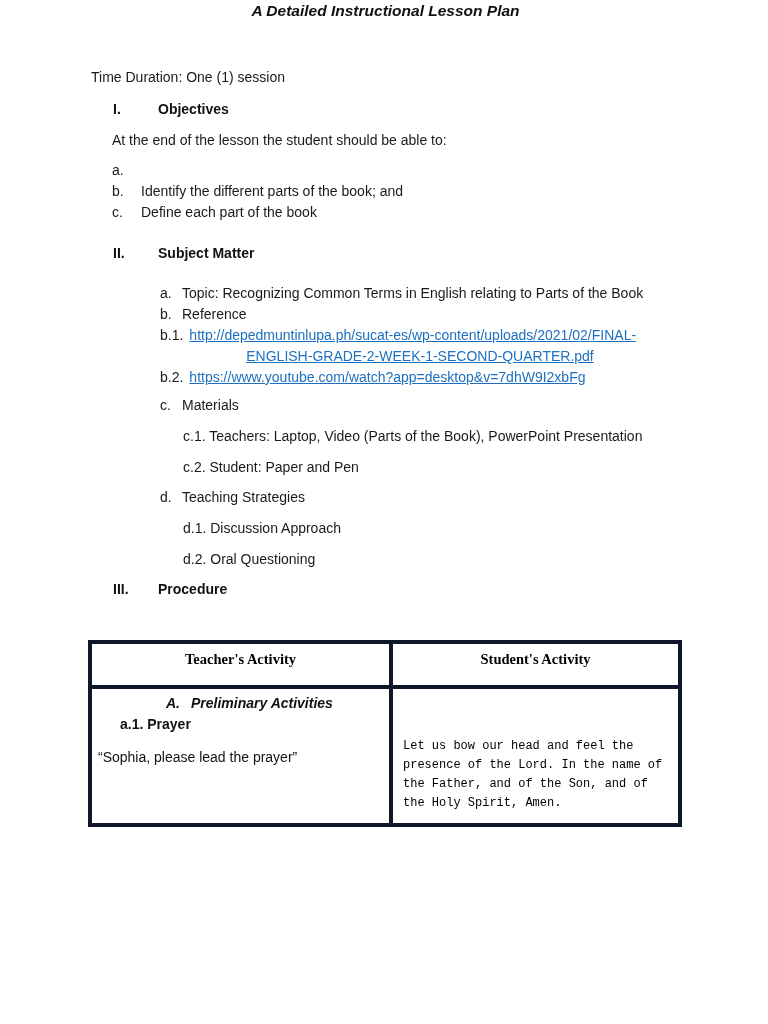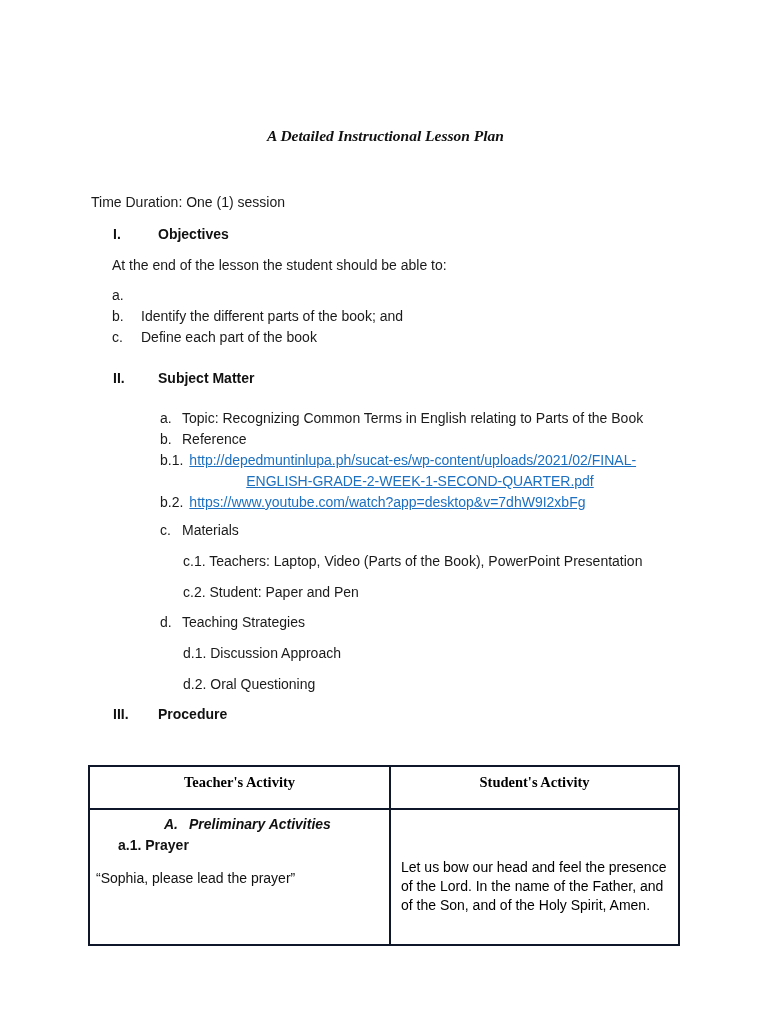--- a/index.html
+++ b/index.html
@@ -6,26 +6,24 @@
   .page{
     position:relative;
     width:768px;height:1024px;
     background:#ffffff;
     font-family:"Liberation Sans","DejaVu Sans",sans-serif;
     font-size:14px;line-height:21px;color:#1a1a1a;
     overflow:hidden;
   }
   .content{padding:0 88px 0 91px;}
   .doc-title{
-    padding-top:125px;
     text-align:center;
     font-weight:bold;font-style:italic;
     font-size:15.5px;
     color:#111;
-    font-family:Liberation Serif, serif;
   }
   .time-duration{margin-top:46px;}
   .h-roman{display:flex;font-weight:bold;color:#111;}
   .h-roman .numeral{margin-left:22px;width:45px;}
   .h-objectives{margin-top:11px;}
   .intro{margin-top:10px;margin-left:21px;}
   .abc-list{margin-top:9px;}
   .abc-item{display:flex;margin-left:21px;}
   .abc-item .marker{width:29px;flex:0 0 29px;}
   .h-subject{margin-top:20px;}
@@ -46,42 +44,42 @@
   .mt10{margin-top:10px;}
   .mt9{margin-top:9px;}
   .h-procedure{margin-top:9px;}
   .proc-table{
     margin:40px 0 0 -3px;
     width:590px;
     border-collapse:collapse;
     table-layout:fixed;
   }
   .proc-table th,.proc-table td{
-    border:2px solid #0f172a;
+    border:4px solid #0f172a;
     vertical-align:top;
     padding:0;
   }
   .proc-table th{
     height:36px;
     font-family:"Liberation Serif","DejaVu Serif",serif;
     font-size:14.5px;font-weight:bold;color:#000;
     text-align:center;
     padding-top:5px;
   }
   .col-teacher{width:301px;}
   .col-student{width:289px;}
   .teacher-cell{height:122px;padding:4px 8px 8px 6px !important;color:#111;}
   .t-heading{margin-left:68px;font-weight:bold;font-style:italic;}
   .t-heading .t-marker{padding-right:11px;}
   .t-sub{margin-left:22px;font-weight:bold;}
   .t-line{margin-top:12px;}
   .student-cell{
     padding:48px 8px 8px 10px !important;
-    font-family:Liberation Sans, sans-serif;
-    font-size:14px;line-height:19px;color:#000;
+    font-family:Liberation Mono, monospace;
+    font-size:12px;line-height:19px;color:#000;
   }
 </style>
 </head>
 <body>
 
 <div class="page">
   <div class="content">
 
     <div class="doc-title">A Detailed Instructional Lesson Plan</div>
 

